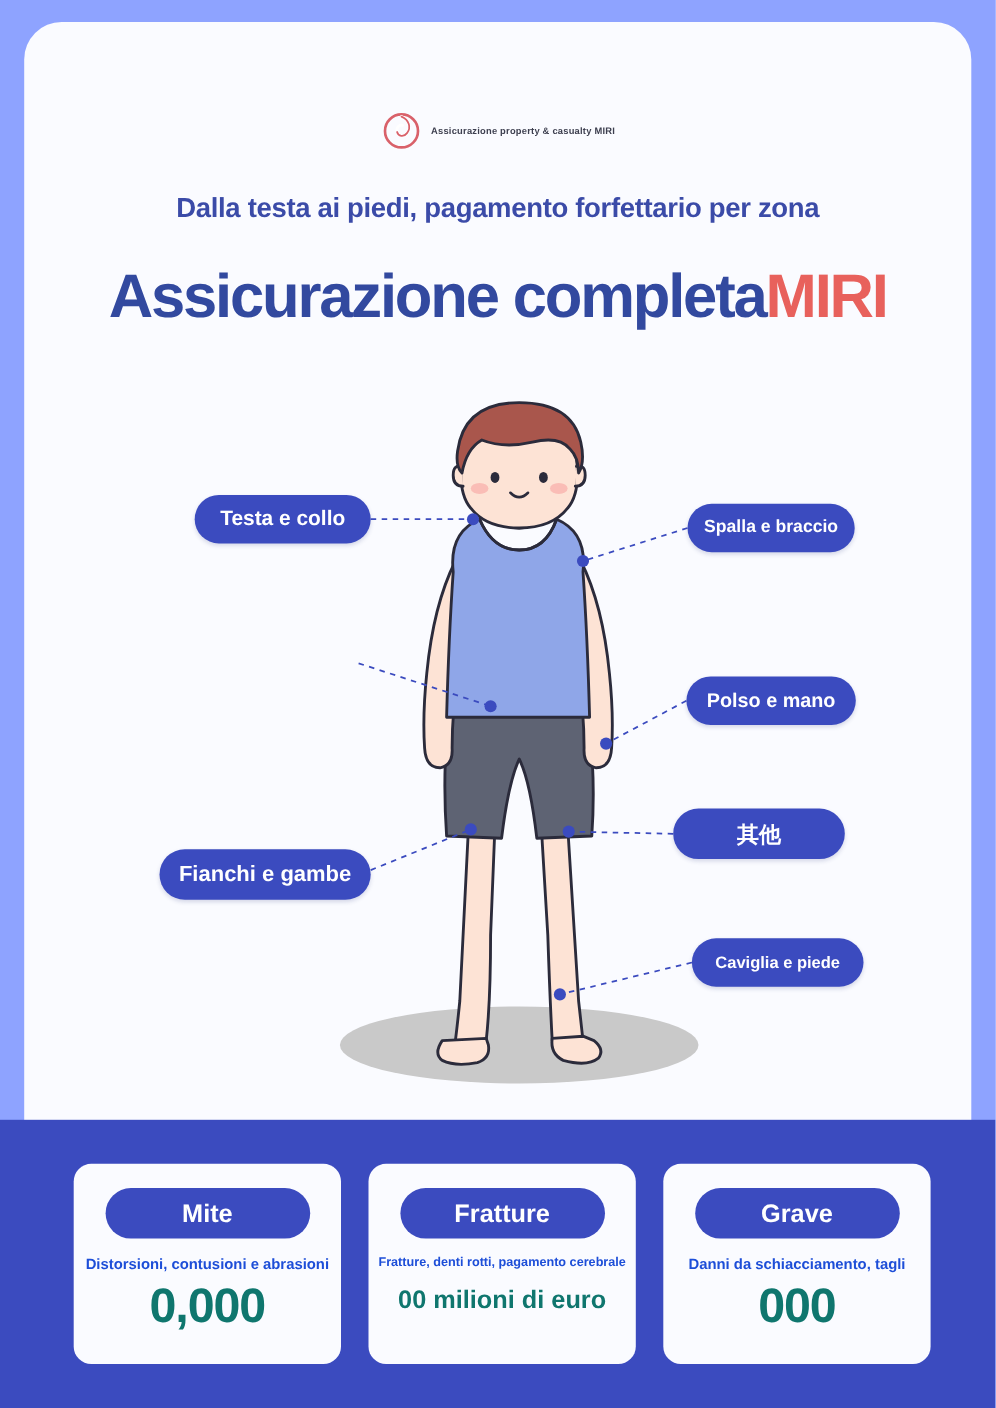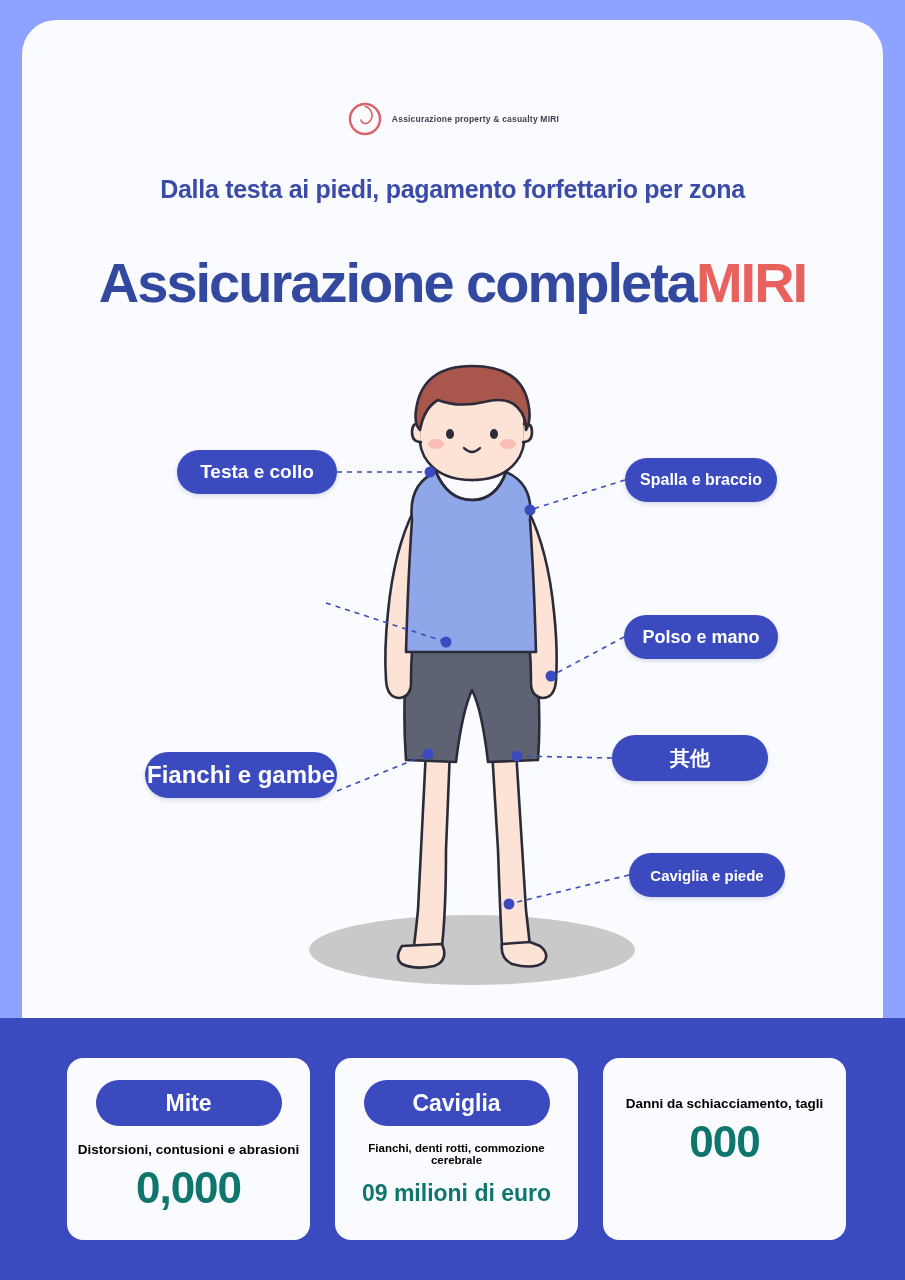--- a/index.html
+++ b/index.html
@@ -45,21 +45,21 @@
     position: absolute;
     top: 155px; left: 0; width: 861px;
     text-align: center;
     font-size: 25px;
     color: #3b4ba8;
     font-weight: bold;
     letter-spacing: -.3px;
   }
   .title {
     position: absolute;
-    top: 230px; left: 0; width: 861px;
+    top: 216px; left: 0; width: 861px;
     text-align: center;
     font-size: 56px;
     font-weight: bold;
     letter-spacing: -2px;
     white-space: nowrap;
   }
   .title .main { color: #32499f; }
   .title .accent { color: #e8615c; }
   
   .figure-zone {
@@ -110,21 +110,21 @@
   .sev-pill {
     width: 186px; height: 46px;
     background: #3b4bbf;
     border-radius: 24px;
     color: #fff;
     display: flex; align-items: center; justify-content: center;
     font-size: 23px; font-weight: bold;
   }
   .sev-desc {
     margin-top: 16px;
-    color: #000000;
+    color: #1d4ed8;
     font-weight: bold;
     text-align: center;
     padding: 0 8px;
   }
   .sev-amount {
     margin-top: 6px;
     color: #0f766e;
     font-weight: bold;
     text-align: center;
   }
@@ -214,40 +214,41 @@
           <circle cx="495" cy="406" r="5.5"></circle>
           <circle cx="406" cy="404" r="5.5"></circle>
           <circle cx="487" cy="554" r="5.5"></circle>
         </g>
       </svg>
 
       <div class="pill" style="left:155px;top:100px;width:160px;height:44px;font-size:19px;">Testa e collo</div>
       <div class="pill" style="left:603px;top:108px;width:152px;height:44px;font-size:16px;">Spalla e braccio</div>
       <div class="pill" style="left:590px;top:385px;width:156px;height:46px;font-size:20px;">其他</div>
       <div class="pill" style="left:602px;top:265px;width:154px;height:44px;font-size:18px;">Polso e mano</div>
-      <div class="pill" style="left:123px;top:402px;width:192px;height:46px;font-size:24px;">Fianchi e gambe</div>
+      <div class="pill" style="left:123px;top:422px;width:192px;height:46px;font-size:20px;">Fianchi e gambe</div>
       <div class="pill" style="left:607px;top:503px;width:156px;height:44px;font-size:15px;">Caviglia e piede</div>
     </div>
   </div>
 
   <div class="band">
     <div class="band-inner">
 
       <div class="sev-card d0">
         <div class="sev-pill">Mite</div>
         <div class="sev-desc">Distorsioni, contusioni e abrasioni</div>
         <div class="sev-amount">0,000</div>
       </div>
 
       <div class="sev-card d1">
-        <div class="sev-pill">Caviglia</div>
-        <div class="sev-desc">Fianchi, denti rotti, commozione cerebrale</div>
-        <div class="sev-amount">09 milioni di euro</div>
+        <div class="sev-pill">Fratture</div>
+        <div class="sev-desc">Fratture, denti rotti, pagamento cerebrale</div>
+        <div class="sev-amount">00 milioni di euro</div>
       </div>
 
       <div class="sev-card d2">
+        <div class="sev-pill">Grave</div>
         <div class="sev-desc">Danni da schiacciamento, tagli</div>
         <div class="sev-amount">000</div>
       </div>
 
     </div>
   </div>
 </div>
 
 </body></html>

